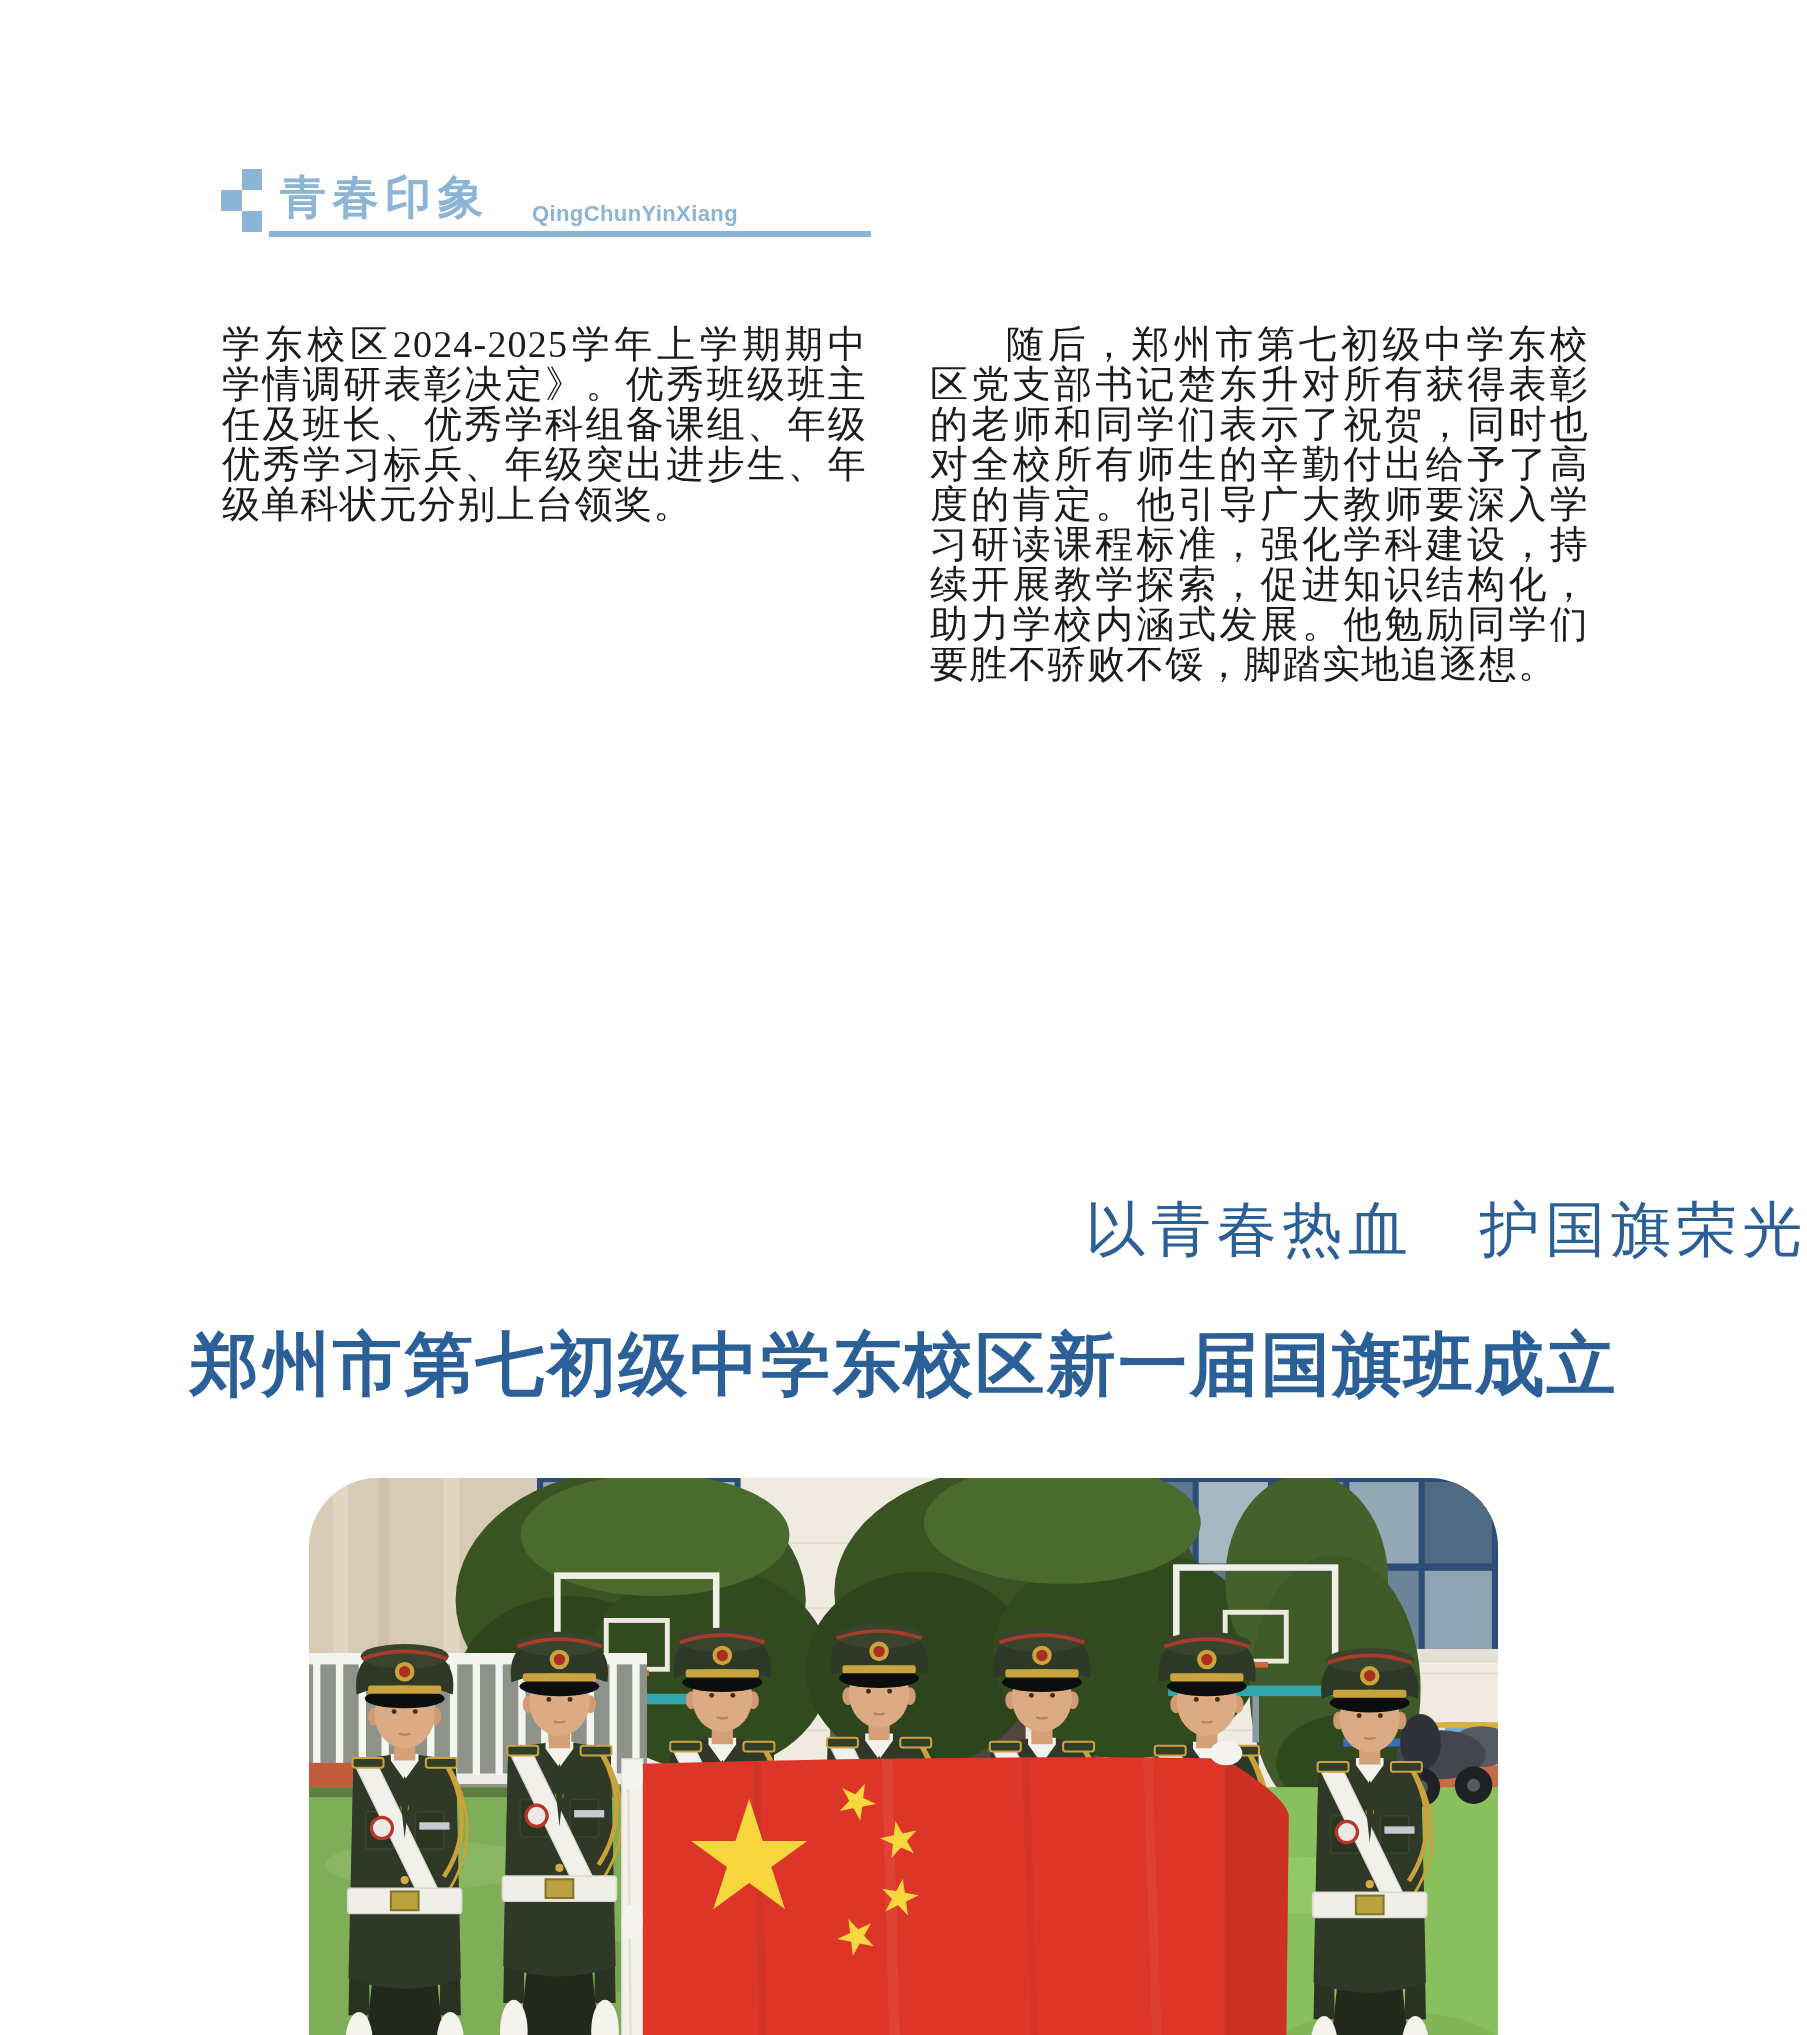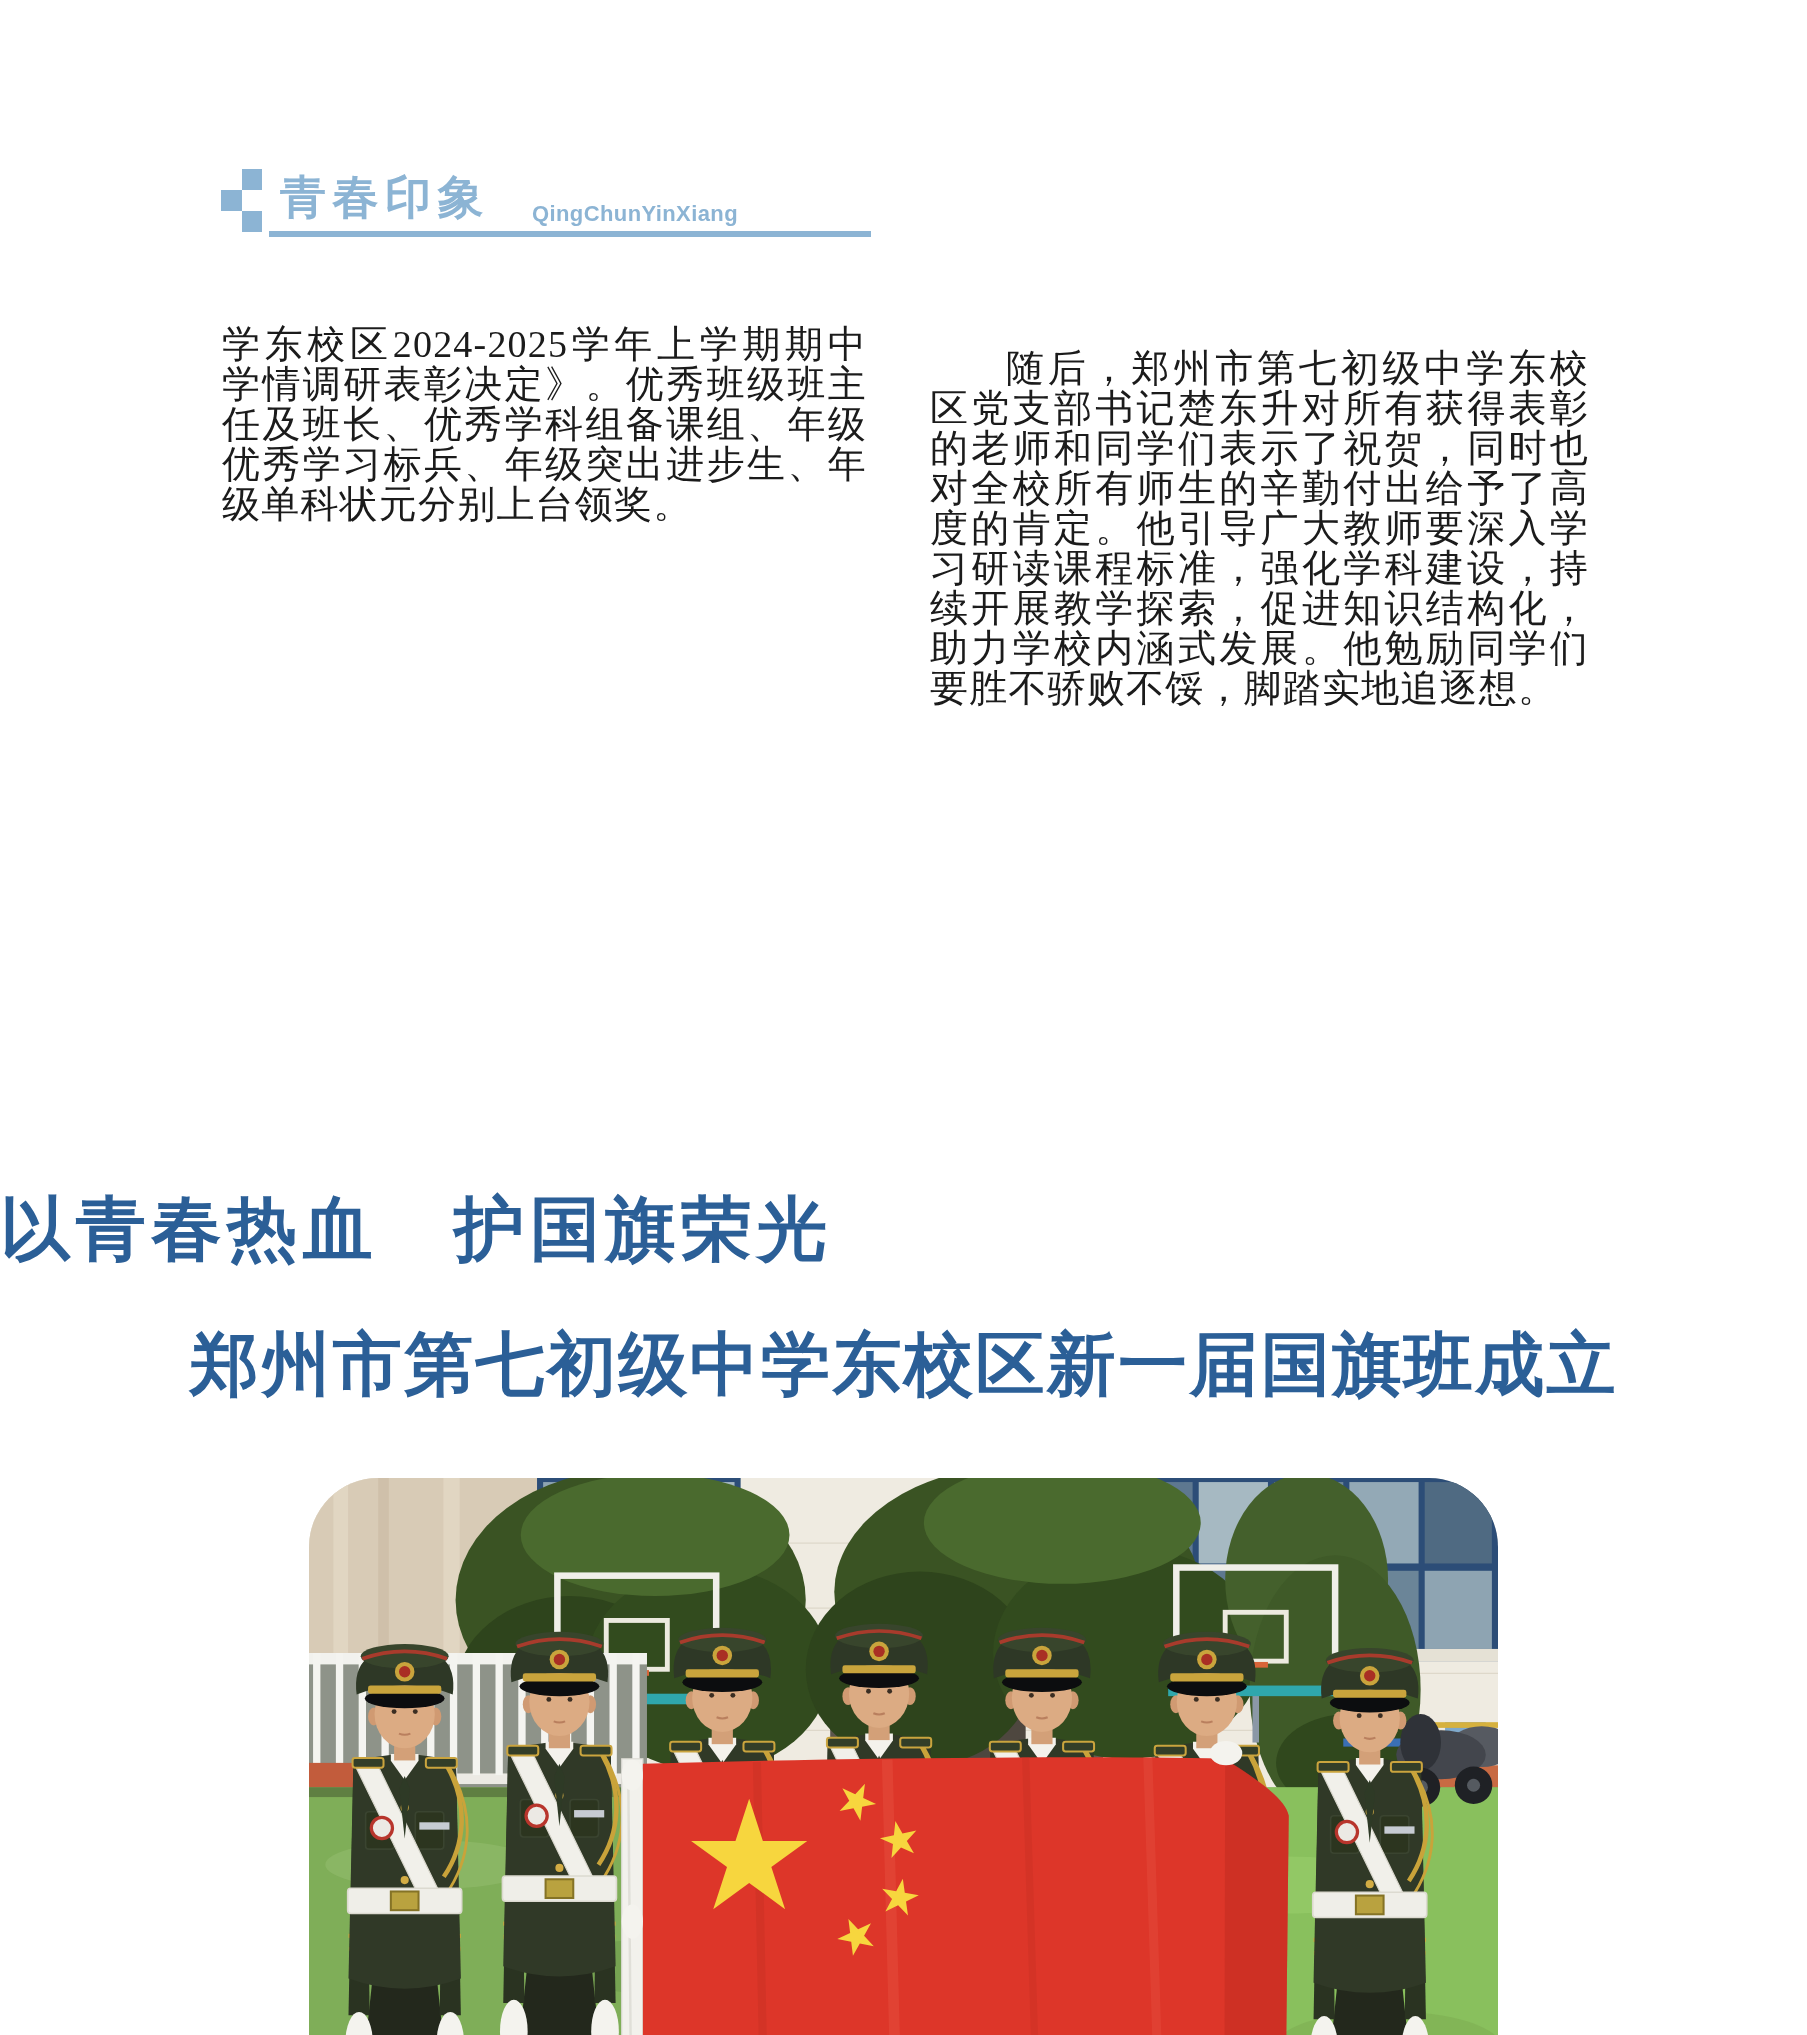--- a/index.html
+++ b/index.html
@@ -17,25 +17,25 @@
   .brand-py{position:absolute;left:532px;top:201px;font-size:22px;font-weight:bold;
             color:#8cb4d4;letter-spacing:0.4px;font-family:"Liberation Sans",sans-serif;}
   .brand-rule{position:absolute;left:269px;top:231px;width:602px;height:5.7px;background:#8cb4d4;}
 
   
   .col{position:absolute;top:324px;}
   .col-left{left:222px;width:645px;}
   .col-right{left:930px;width:659px;}
   .col p{margin:0;font-size:38px;line-height:40px;color:#1b1b1b;text-align:justify;
          letter-spacing:1.2px;}
-  .col p.indent{text-indent:2em;margin-top:24px;}
+  .col p.indent{text-indent:2em;}
 
   
-  .title1{position:absolute;left:0;top:1165px;width:100%;text-align:left;
-          font-size:70px;line-height:130px;font-weight:bold;color:#2b5f97;
+  .title1{position:absolute;left:0;top:1165px;width:100%;text-align:right;
+          font-size:60px;line-height:130px;font-weight:normal;color:#2b5f97;
           letter-spacing:5.7px;font-family:"Liberation Serif",serif;}
   .title2{position:absolute;left:0;top:1304px;width:100%;text-align:center;
           font-size:69px;line-height:122px;font-weight:bold;color:#2b5f97;
           letter-spacing:2.4px;font-family:"Liberation Serif",serif;}
 
   
   .photo{position:absolute;left:309px;top:1478px;width:1189px;height:700px;
          border-radius:69px;overflow:hidden;background:#e9e4d8;}
   .photo svg{display:block;width:100%;height:100%;}
 </style>

